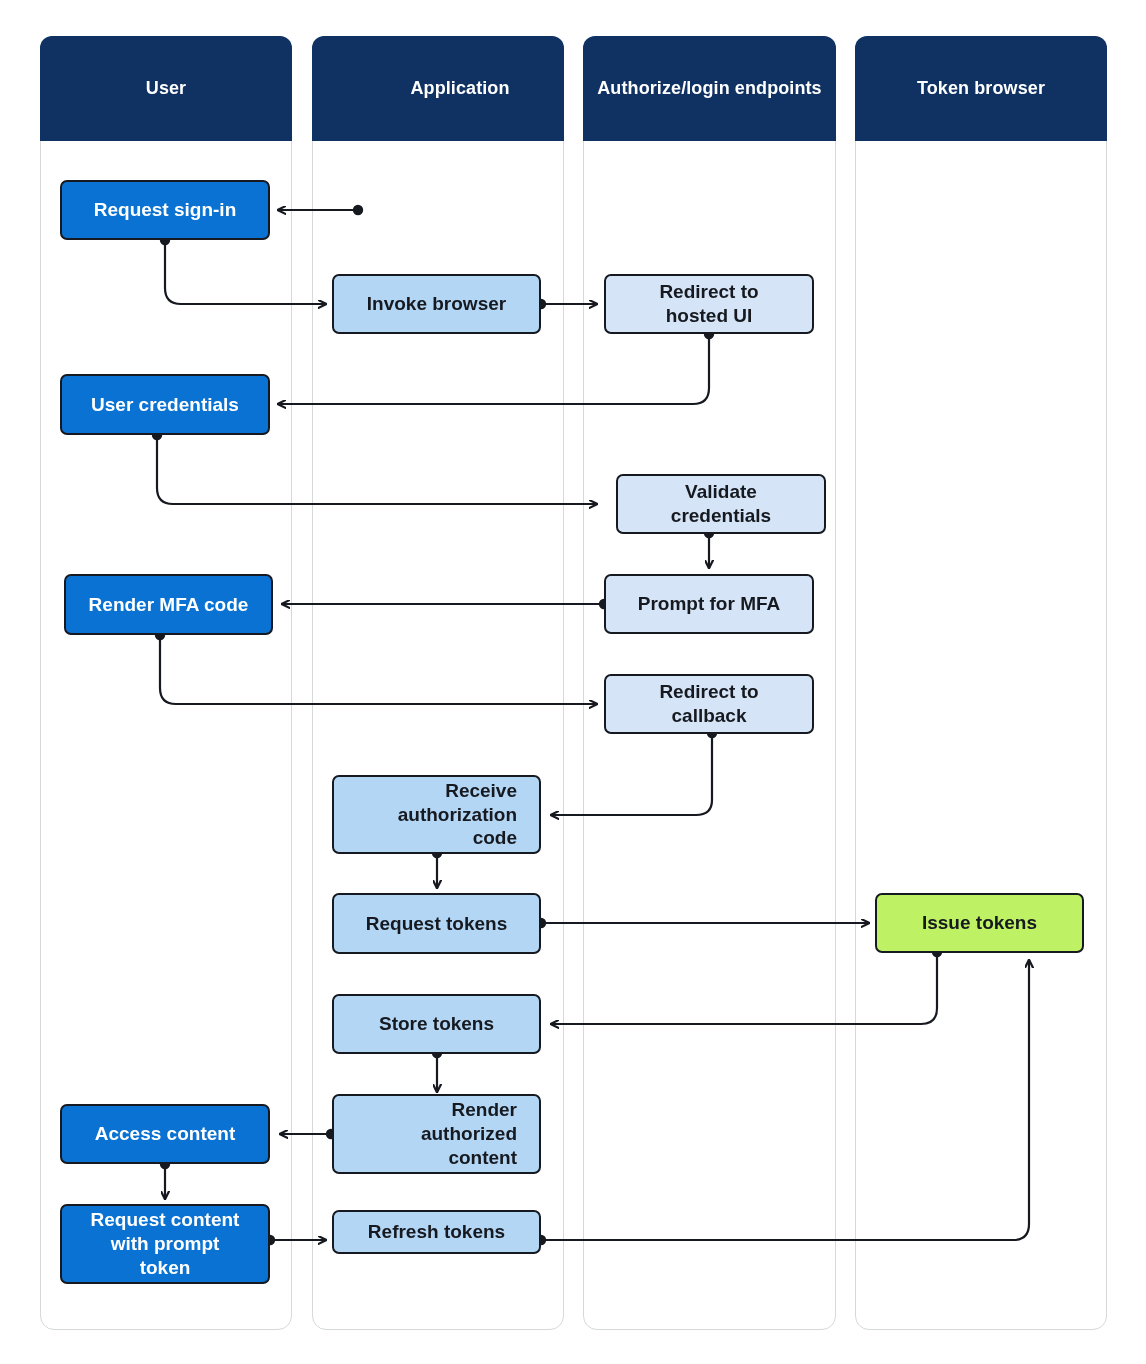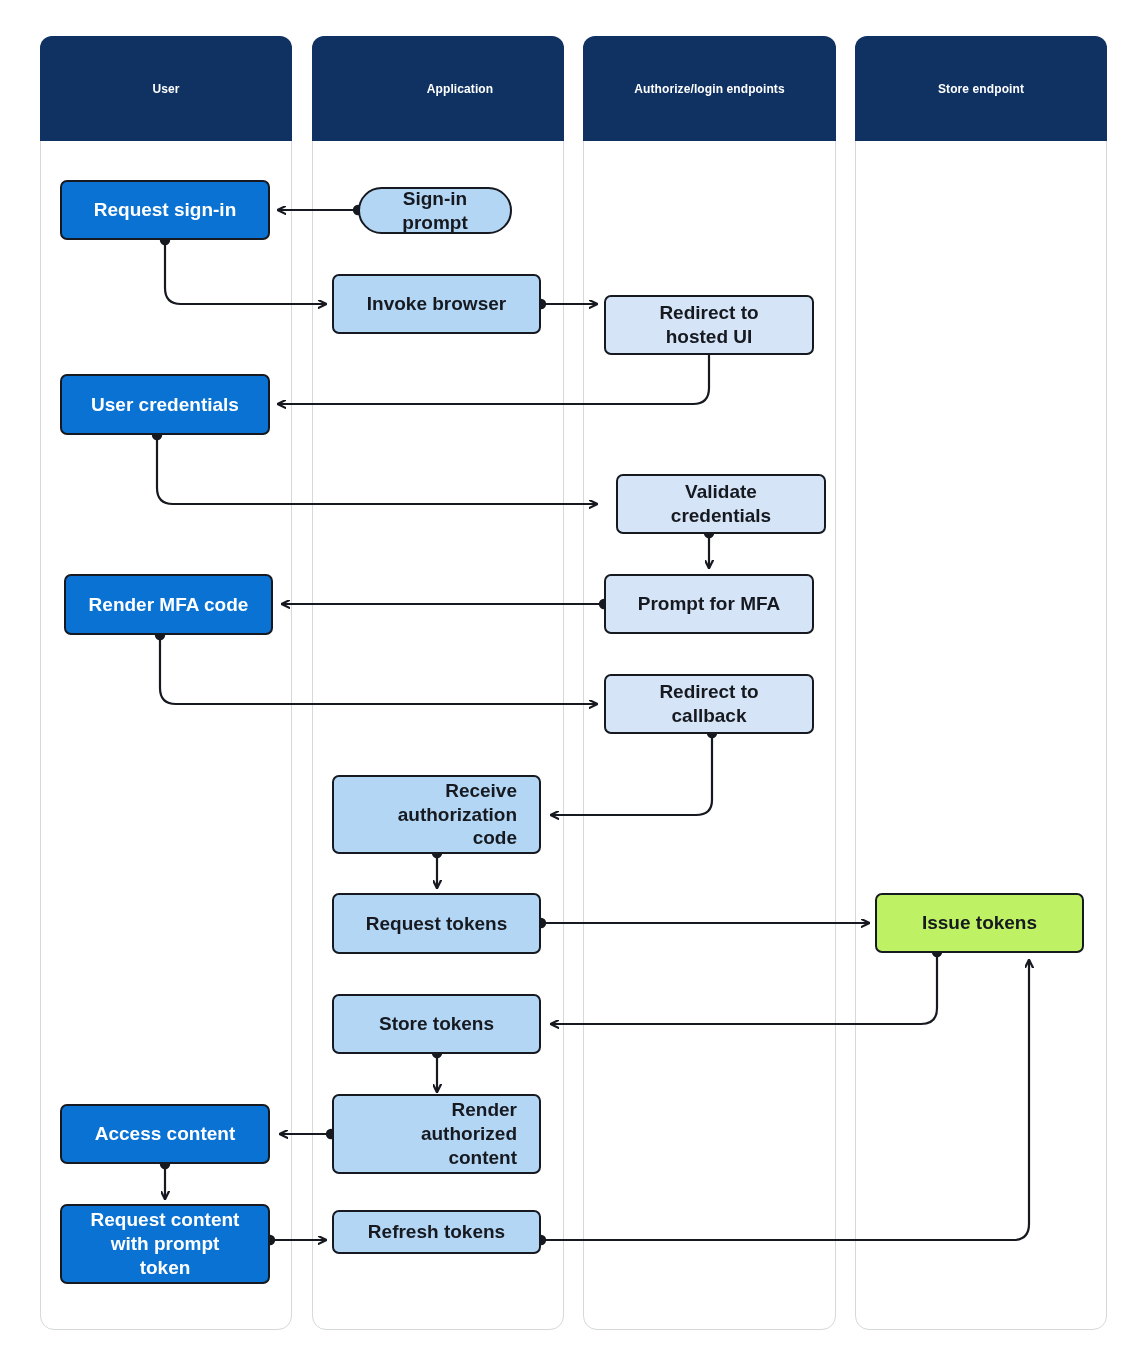--- a/index.html
+++ b/index.html
@@ -3,21 +3,21 @@
 <meta charset="utf-8">
 <style>
   html,body{margin:0;padding:0;background:#ffffff;}
   body{font-family:"Liberation Sans","DejaVu Sans",sans-serif;}
   #stage{position:relative;width:1146px;height:1364px;background:#ffffff;overflow:hidden;}
 
   
   .lane{position:absolute;box-sizing:border-box;border:1px solid #d5d9d9;border-radius:14px;background:#ffffff;}
   .lane-header{position:absolute;box-sizing:border-box;background:#0F3263;border-radius:12px 12px 0 0;
                display:flex;align-items:center;justify-content:center;}
-  .lane-header span{color:#ffffff;font-size:12px;font-weight:bold;letter-spacing:.1px;text-align:center;}
+  .lane-header span{color:#ffffff;font-size:18px;font-weight:bold;letter-spacing:.1px;text-align:center;}
 
   
   .node{position:absolute;box-sizing:border-box;display:flex;align-items:center;justify-content:center;
         text-align:center;border:2.2px solid #16191f;border-radius:7px;font-size:19px;font-weight:bold;
         line-height:1.25;padding:2px 22px;}
   .node.user{background:#0972D3;color:#ffffff;}
   .node.app{background:#B3D6F5;color:#16191f;text-align:right;}
   .node.auth{background:#D5E5F7;color:#16191f;}
   .node.token{background:#bef264;color:#16191f;}
   .node.stadium{border-radius:999px;background:#B3D6F5;color:#16191f;}
@@ -40,21 +40,21 @@
   <div class="lane-header" style="left:40px;  top:36px; width:252px; height:105px;">
     <span>User</span>
   </div>
   <div class="lane-header" style="left:312px; top:36px; width:252px; height:105px;padding-left:44px;">
     <span>Application</span>
   </div>
   <div class="lane-header" style="left:583px; top:36px; width:253px; height:105px;">
     <span>Authorize/login endpoints</span>
   </div>
   <div class="lane-header" style="left:855px; top:36px; width:252px; height:105px;">
-    <span>Store endpoint</span>
+    <span>Token browser</span>
   </div>
 
   <svg id="wires" viewBox="0 0 1146 1364">
     <defs>
       <marker id="ah" markerWidth="9" markerHeight="9" refX="8" refY="4.5" orient="auto" markerUnits="userSpaceOnUse">
         <path d="M0,0.4 L8.4,4.5 L0,8.6" fill="none" stroke="#16191f" stroke-width="2.2" stroke-linecap="round"></path>
       </marker>
     </defs>
 
     <path d="M358,210 L278,210" marker-end="url(#ah)"></path>
@@ -104,25 +104,24 @@
 
     <path d="M270,1240 L326,1240" marker-end="url(#ah)"></path>
     <circle cx="270" cy="1240" r="5.2"></circle>
 
     <path d="M541,1240 L1013,1240 Q1029,1240 1029,1224 L1029,960" marker-end="url(#ah)"></path>
     <circle cx="541" cy="1240" r="5.2"></circle>
   </svg>
 
   <div class="node user" style="left:60px; top:180px; width:210px; height:60px;">Request sign-in</div>
 
-  <div class="node stadium" style="left:358px; top:187px; width:154px; height:47px;">Sign-in prompt</div>
 
   <div class="node app" style="left:332px; top:274px; width:209px; height:60px;">Invoke browser</div>
 
-  <div class="node auth" style="left:604px; top:274px; width:210px; height:60px;margin-top:21px;">Redirect to hosted UI</div>
+  <div class="node auth" style="left:604px; top:274px; width:210px; height:60px;">Redirect to hosted UI</div>
 
   <div class="node user" style="left:60px; top:374px; width:210px; height:61px;">User credentials</div>
 
   <div class="node auth" style="left:604px; top:474px; width:210px; height:60px;margin-left:12px;">Validate credentials</div>
 
   <div class="node user" style="left:64px; top:574px; width:209px; height:61px;">Render MFA code</div>
 
   <div class="node auth" style="left:604px; top:574px; width:210px; height:60px;">Prompt for MFA</div>
 
   <div class="node auth" style="left:604px; top:674px; width:210px; height:60px;">Redirect to callback</div>

